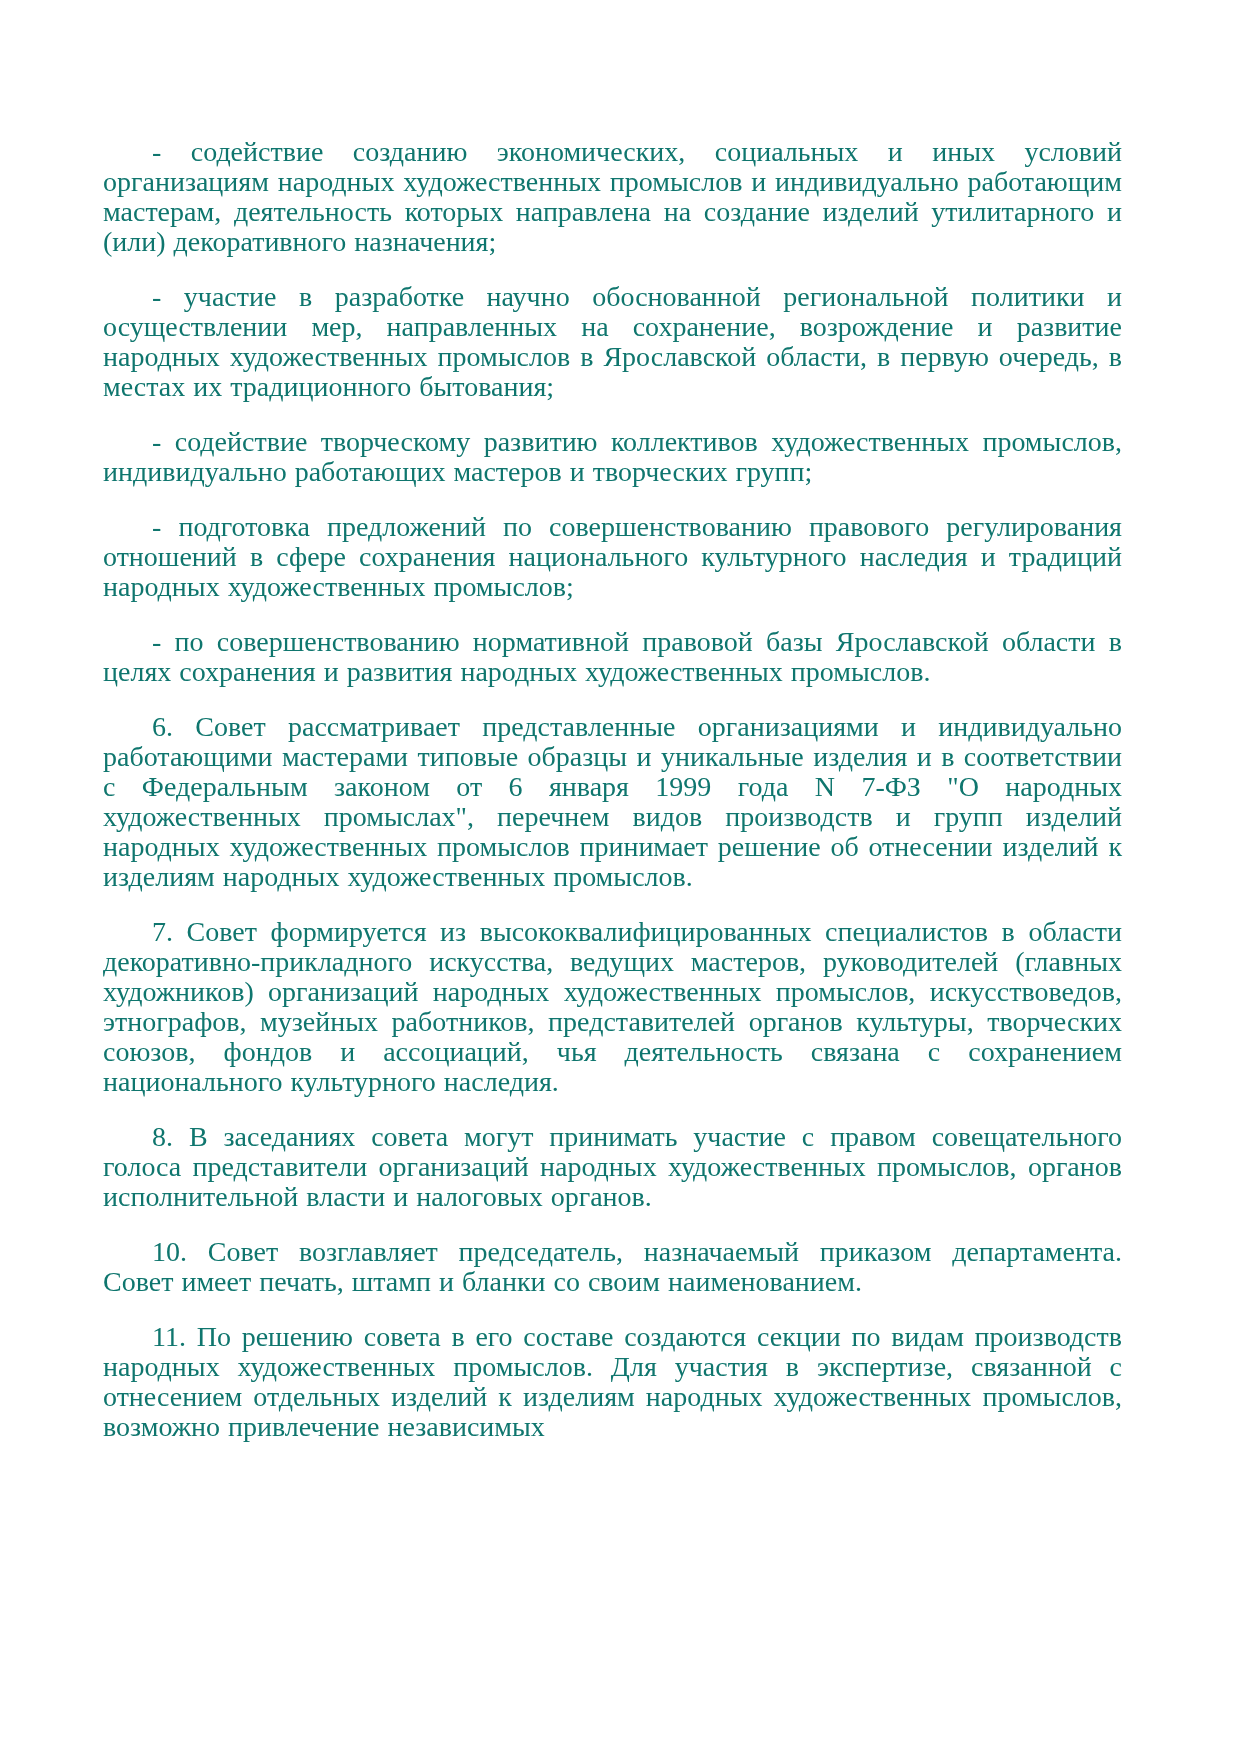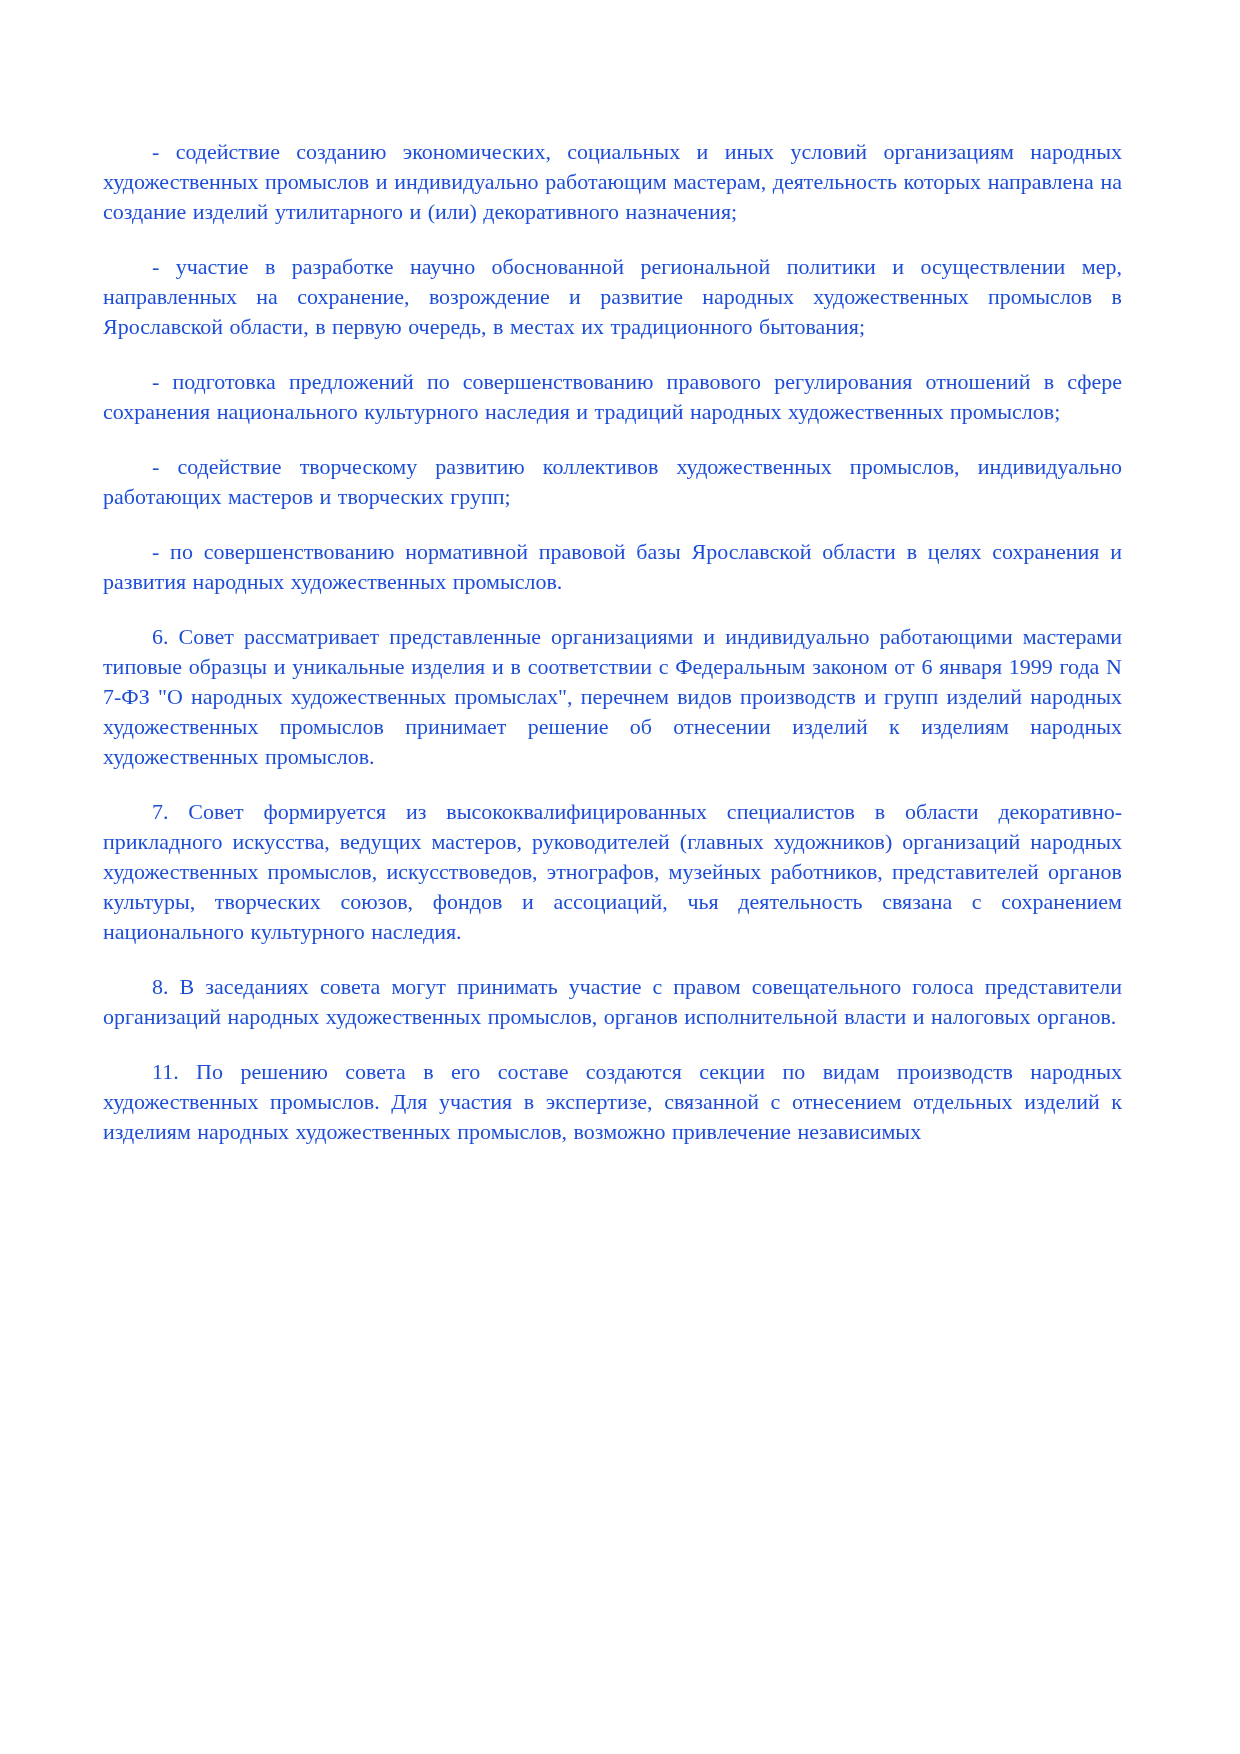--- a/index.html
+++ b/index.html
@@ -12,36 +12,37 @@
     width: 1240px;
     height: 1754px;
     background: #ffffff;
     box-sizing: border-box;
     padding: 137px 103px 0 103px;
     overflow: hidden;
   }
   .doc p {
     margin: 0 15px 25px 0;
     font-family: "Liberation Serif", "DejaVu Serif", serif;
-    font-size: 22px;
+    font-size: 28px;
     line-height: 30px;
-    color: #1d4ed8;
+    color: #0f766e;
     text-align: justify;
     text-indent: 49px;
     word-spacing: 1px;
   }
 </style>
 </head>
 <body>
 
 <div class="page">
   <div class="doc">
     <p>- содействие созданию экономических, социальных и иных условий организациям народных художественных промыслов и индивидуально работающим мастерам, деятельность которых направлена на создание изделий утилитарного и (или) декоративного назначения;</p>
     <p>- участие в разработке научно обоснованной региональной политики и осуществлении мер, направленных на сохранение, возрождение и развитие народных художественных промыслов в Ярославской области, в первую очередь, в местах их традиционного бытования;</p>
+    <p>- содействие творческому развитию коллективов художественных промыслов, индивидуально работающих мастеров и творческих групп;</p>
     <p>- подготовка предложений по совершенствованию правового регулирования отношений в сфере сохранения национального культурного наследия и традиций народных художественных промыслов;</p>
-    <p>- содействие творческому развитию коллективов художественных промыслов, индивидуально работающих мастеров и творческих групп;</p>
     <p>- по совершенствованию нормативной правовой базы Ярославской области в целях сохранения и развития народных художественных промыслов.</p>
     <p>6. Совет рассматривает представленные организациями и индивидуально работающими мастерами типовые образцы и уникальные изделия и в соответствии с Федеральным законом от 6 января 1999 года N 7-ФЗ "О народных художественных промыслах", перечнем видов производств и групп изделий народных художественных промыслов принимает решение об отнесении изделий к изделиям народных художественных промыслов.</p>
     <p>7. Совет формируется из высококвалифицированных специалистов в области декоративно-прикладного искусства, ведущих мастеров, руководителей (главных художников) организаций народных художественных промыслов, искусствоведов, этнографов, музейных работников, представителей органов культуры, творческих союзов, фондов и ассоциаций, чья деятельность связана с сохранением национального культурного наследия.</p>
     <p>8. В заседаниях совета могут принимать участие с правом совещательного голоса представители организаций народных художественных промыслов, органов исполнительной власти и налоговых органов.</p>
+    <p>10. Совет возглавляет председатель, назначаемый приказом департамента. Совет имеет печать, штамп и бланки со своим наименованием.</p>
     <p>11. По решению совета в его составе создаются секции по видам производств народных художественных промыслов. Для участия в экспертизе, связанной с отнесением отдельных изделий к изделиям народных художественных промыслов, возможно привлечение независимых</p>
   </div>
 </div>
 
 </body></html>

